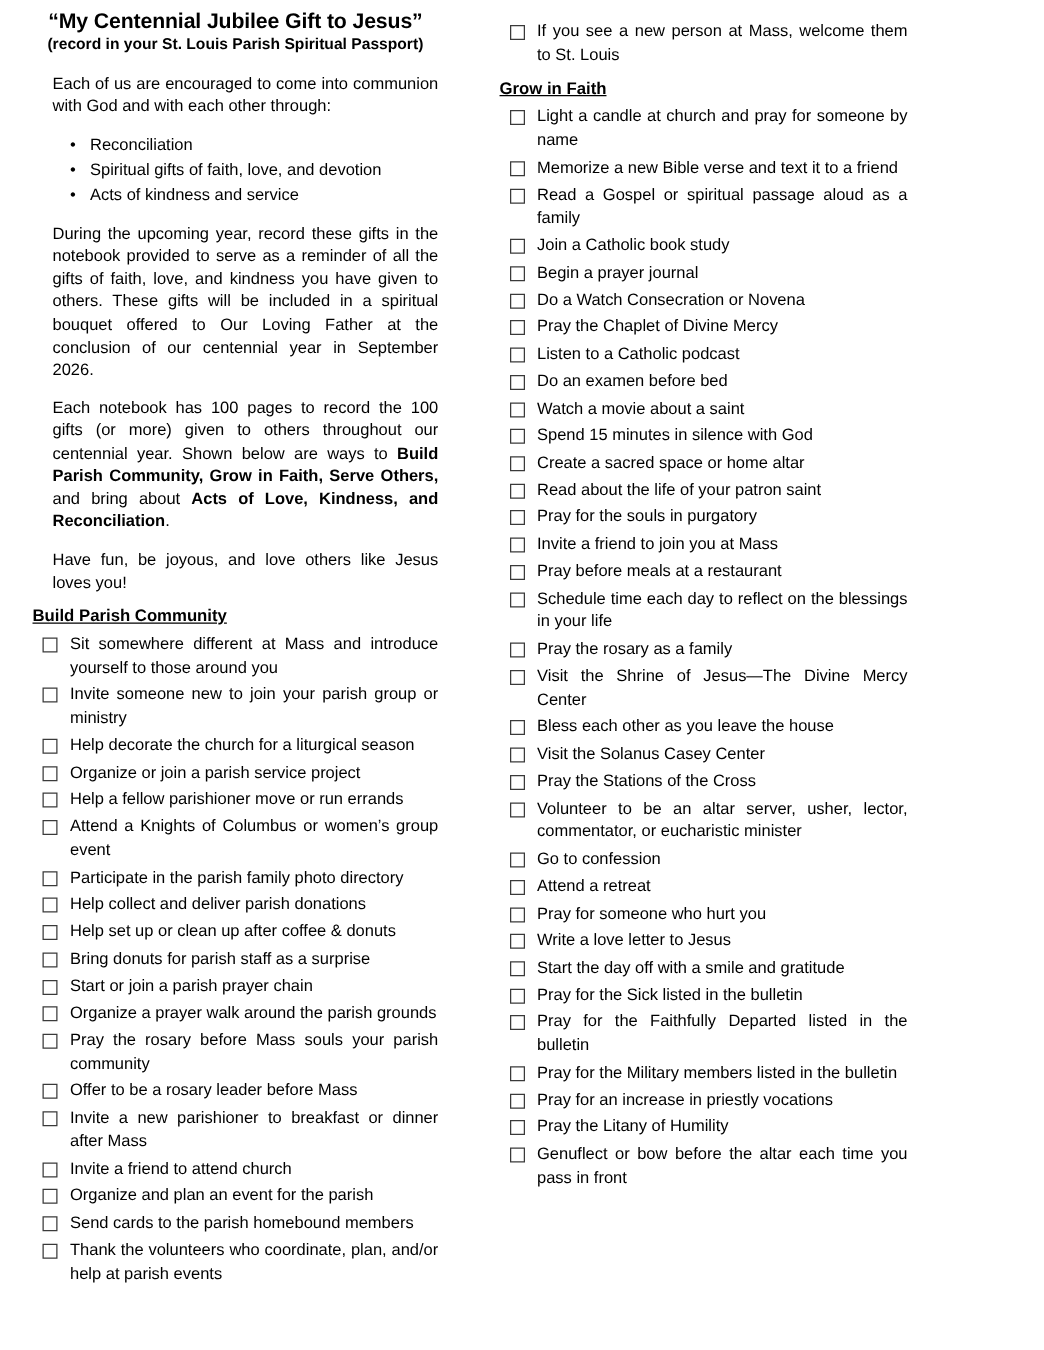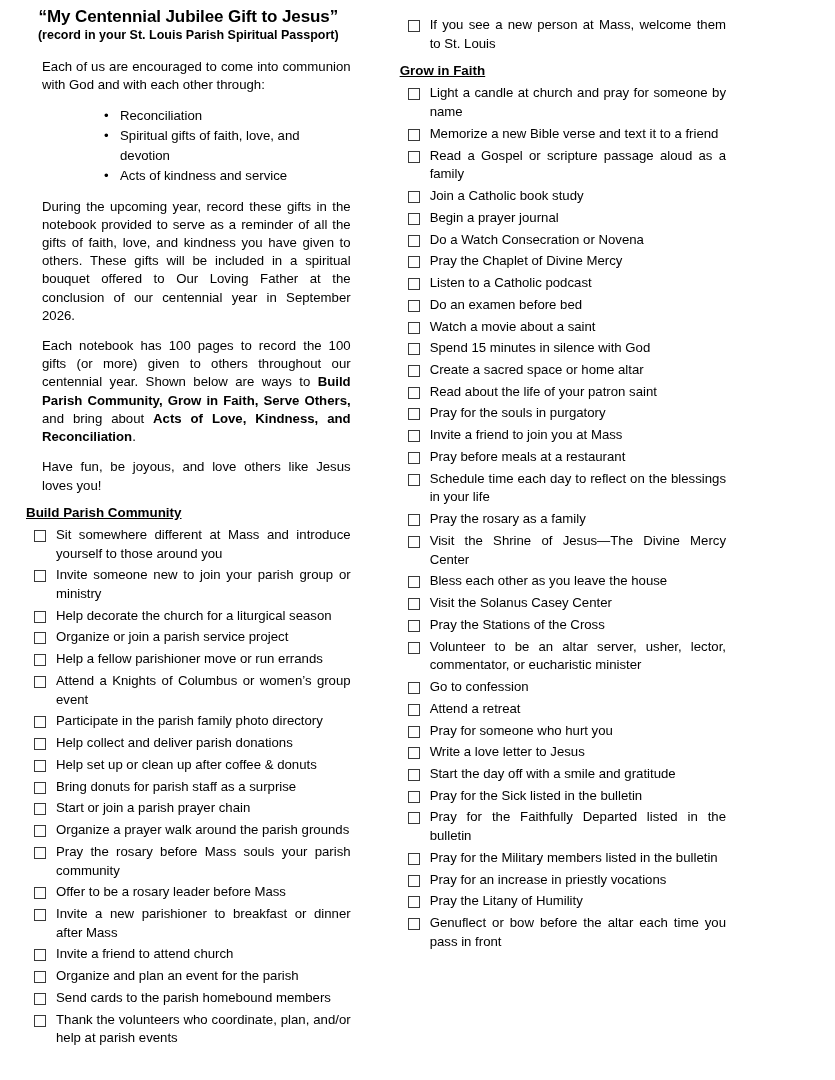--- a/index.html
+++ b/index.html
@@ -53,21 +53,20 @@
   p.para.tight { margin-bottom: 10px; }
   .bullets {
     margin: 0 0 12px 0;
     padding: 0 0 0 46px;
     list-style: none;
   }
   .bullets li {
     font-size: 13.2px;
     line-height: 1.5;
     position: relative;
-    margin-left: 48px;
   }
   .bullets li:before {
     content: "\2022";
     position: absolute;
     left: -16px;
     top: 0;
   }
   .section-head {
     font-size: 13.4px;
     font-weight: bold;
@@ -227,21 +226,21 @@
       <li>
           <span class="box"></span>
           <span class="item-text">Light a candle at church and pray for someone by name</span>
         </li>
       <li>
           <span class="box"></span>
           <span class="item-text">Memorize a new Bible verse and text it to a friend</span>
         </li>
       <li>
           <span class="box"></span>
-          <span class="item-text">Read a Gospel or scripture passage aloud as a family</span>
+          <span class="item-text">Read a Gospel or spiritual passage aloud as a family</span>
         </li>
       <li>
           <span class="box"></span>
           <span class="item-text nojust">Join a Catholic book study</span>
         </li>
       <li>
           <span class="box"></span>
           <span class="item-text nojust">Begin a prayer journal</span>
         </li>
       <li>

